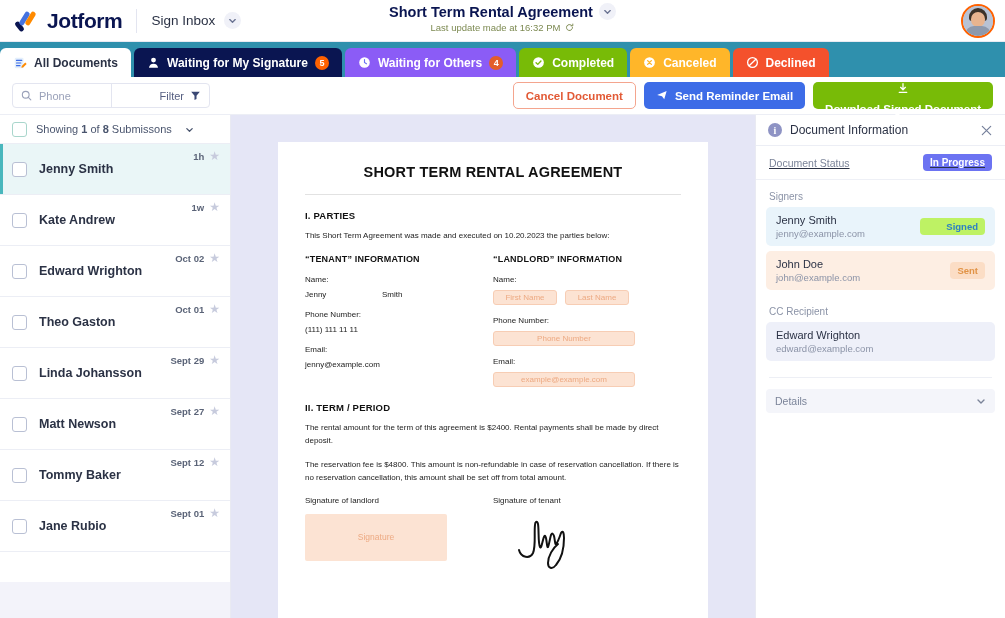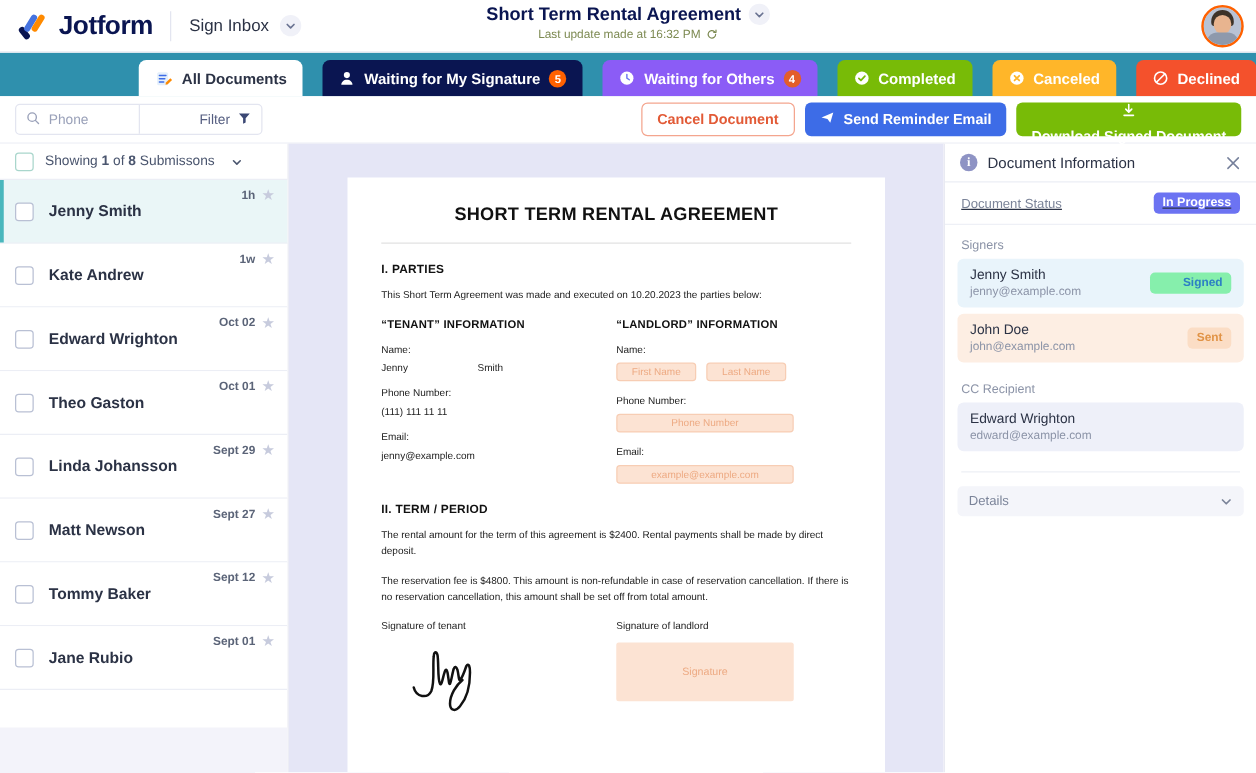--- a/index.html
+++ b/index.html
@@ -46,21 +46,21 @@
   }
   .avatar .face { position: relative; width: 100%; height: 100%; background: #b8c2d4; }
   .avatar .hair { position:absolute; left:6px; top:2px; width:18px; height:13px; border-radius:9px 9px 3px 3px; background:#3d3228; }
   .avatar .skin { position:absolute; left:8px; top:6px; width:14px; height:15px; border-radius:7px; background:#e8b48f; }
   .avatar .body { position:absolute; left:2px; bottom:0; width:26px; height:10px; border-radius:9px 9px 0 0; background:#8e99ac; }
 
   
   .tabbar {
     height: 35px; flex: 0 0 35px;
     background: #2f90ad;
-    display: flex; align-items: flex-end; padding-left: 11px; gap: 16px; justify-content: flex-end;
+    display: flex; align-items: flex-end; gap: 3px;
   }
   .tab {
     height: 29px; border-radius: 6px 6px 0 0;
     display: flex; align-items: center; gap: 7px;
     padding: 0 13px; font-size: 12px; font-weight: bold;
     cursor: pointer; white-space: nowrap; color: #fff;
   }
   .tab.active-white { background: #ffffff; color: #2b3245; }
   .tab.t-wait-sig { background: #0a1551; }
   .tab.t-wait-oth { background: #8b5cf6; }
@@ -167,21 +167,21 @@
                     border-radius: 4px; padding: 3px 7px; }
   .ip-sect-label { font-size: 10px; color: #8b93a7; padding: 11px 13px 5px 13px; }
   .person { margin: 0 10px 5px 10px; border-radius: 5px; padding: 7px 10px;
             display: flex; align-items: center; }
   .person.signed { background: #e9f4fb; }
   .person.sent { background: #fdeee3; }
   .person.cc { background: #eef0f9; }
   .p-name { font-size: 11px; color: #2b3245; margin-bottom: 2px; }
   .p-mail { font-size: 9.5px; color: #8b93a7; }
   .p-badge { margin-left: auto; font-size: 9.5px; font-weight: bold; border-radius: 4px; padding: 3px 7px; }
-  .p-badge.signed { background: #86efac; color: #2c7fc4; padding-left: 26px; }
+  .p-badge.signed { background: #bef264; color: #2c7fc4; padding-left: 26px; }
   .p-badge.sent { background: #fbddc5; color: #e19346; }
   .ip-divider { height: 1px; background: #edeff5; margin: 11px 13px 0 13px; }
   .details-row { margin: 11px 10px 0 10px; background: #f4f5fa; border-radius: 4px;
                  height: 24px; display: flex; align-items: center; padding: 0 9px; cursor: pointer; }
   .details-label { font-size: 10.5px; color: #7b8499; }
   .details-chev { margin-left: auto; color: #7b8499; display: flex; }
 </style>
 </head>
 <body>
 
@@ -457,30 +457,30 @@
             <div class="fillbox wide">example@example.com</div>
           </div>
         </div>
 
         <div class="doc-h2" style="margin-top:4px;">II. TERM / PERIOD</div>
         <div class="doc-p">The rental amount for the term of this agreement is $2400. Rental payments shall be made by direct deposit.</div>
         <div class="doc-p">The reservation fee is $4800. This amount is non-refundable in case of reservation cancellation. If there is no reservation cancellation, this amount shall be set off from total amount.</div>
 
         <div class="sig-area">
           <div class="sig-col">
+            <div class="sig-label">Signature of landlord</div>
+            <div class="sig-box">Signature</div>
+          </div>
+          <div class="sig-col">
             <div class="sig-label">Signature of tenant</div>
             <div style="padding-left:22px;">
               <svg width="100" height="58" viewBox="0 0 100 58">
                 <path d="M4 36c2 8 11 9 14 3 3-7 1-20 2-28 0-3 2-5 3-1 1 5 0 20 2 23 1 2 2-3 3-7 1-4 2-6 3-2 1 5 1 10 2 9 1-2 2-9 3-12 1-2 2-2 3 1 1 4 1 9 2 8 2-2 4-8 5-11 2-3 3 0 3 5 0 9-2 20-8 27-4 5-8 3-8-2 0-7 5-15 10-19" stroke="#111" stroke-width="2" fill="none" stroke-linecap="round" stroke-linejoin="round"></path>
               </svg>
             </div>
-          </div>
-          <div class="sig-col">
-            <div class="sig-label">Signature of landlord</div>
-            <div class="sig-box">Signature</div>
           </div>
         </div>
       </div>
     </div>
 
     <div class="infopane">
       <div class="ip-head">
         <span class="info-dot">i</span>
         <span class="ip-title">Document Information</span>
         <span class="ip-close">

